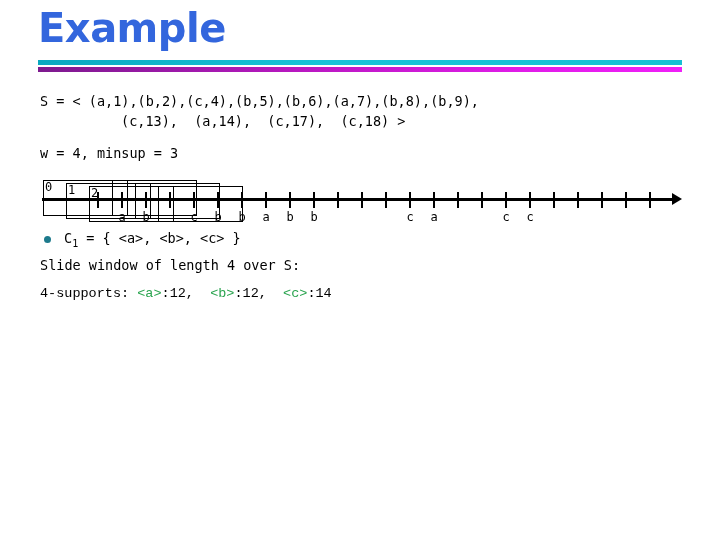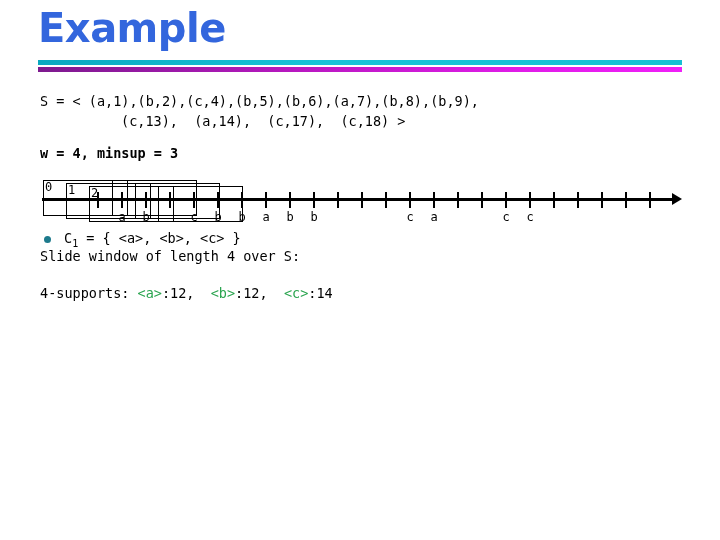--- a/index.html
+++ b/index.html
@@ -66,42 +66,42 @@
   .mono {
     position: absolute;
     font-family: "DejaVu Sans Mono", "Liberation Mono", monospace;
     font-size: 13.5px;
     line-height: 17px;
     color: #000000;
     white-space: pre;
   }
   #seq-line-1 { left: 40px; top: 93px; }
   #seq-line-2 { left: 56px; top: 113px; }
-  #params-line { left: 40px; top: 145px; font-weight: bold; }
+  #params-line { left: 40px; top: 145px; }
 
   #c1-line {
     left: 64px;
     top: 230px;
   }
   #c1-line .sub {
     font-size: 10px;
     vertical-align: sub;
   }
   #bullet-dot {
     position: absolute;
     left: 44px;
     top: 236px;
     width: 7px;
     height: 7px;
     border-radius: 50%;
     background: #1d7a8c;
   }
 
-  #slide-line { left: 40px; top: 248px; }
-  #support-line { left: 40px; top: 285px; }
+  #slide-line { left: 40px; top: 257px; }
+  #support-line { left: 40px; top: 285px; font-family: Liberation Mono, monospace; }
   .green { color: #2aa44f; }
 
   
   #timeline-diagram {
     position: absolute;
     left: 0;
     top: 168px;
     width: 720px;
     height: 60px;
   }

